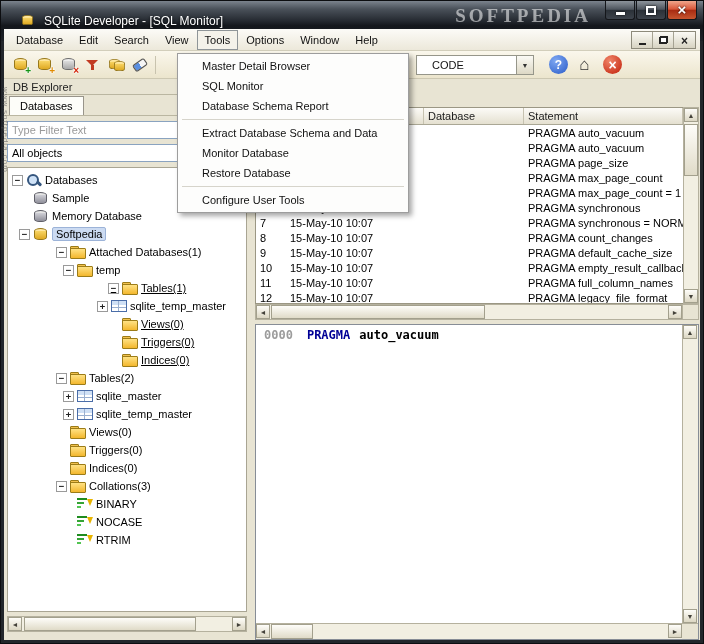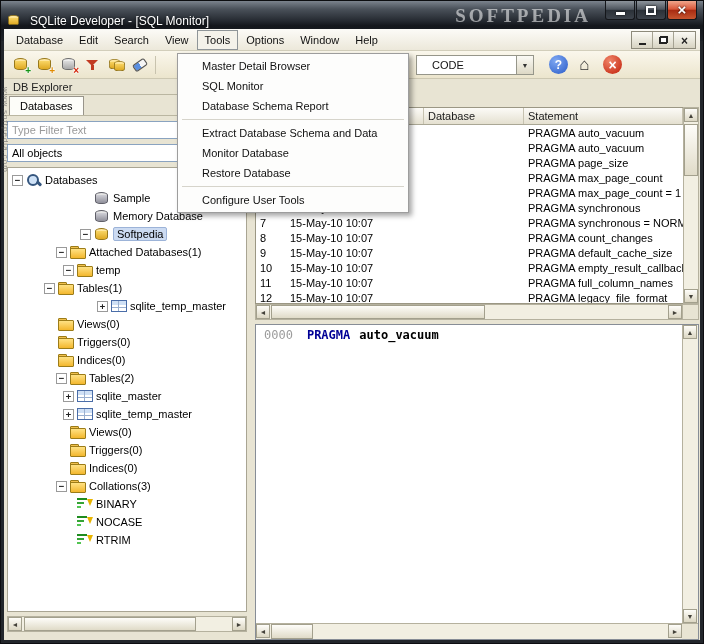--- a/index.html
+++ b/index.html
@@ -1,21 +1,21 @@
 <!DOCTYPE html>
 <html><head>
 <meta charset="utf-8">
 <style>
   * { box-sizing: border-box; margin: 0; padding: 0; }
   html,body { background:#555; }
   .window{position:relative;width:704px;height:644px;background:#22262b;border:1px solid #0c0d10;
     font-family:"Liberation Sans",sans-serif;overflow:hidden;}
 
   
-  .titlebar{height:40px;display:flex;align-items:center;padding-left:6px;position:relative;
+  .titlebar{height:40px;display:flex;align-items:center;padding-left:20px;position:relative;
     background:linear-gradient(#7b838d 0%,#4a515a 20%,#272c33 48%,#14171c 62%,#1d2127 100%);}
   .app-icon{width:16px;height:16px;margin-right:7px;position:relative;}
   .title-text{color:#fff;font-size:12px;text-shadow:0 1px 3px #000;white-space:nowrap;}
   .tb-watermark{position:absolute;right:112px;top:4px;font-family:"Liberation Serif",serif;
     font-weight:bold;font-size:19px;letter-spacing:3px;color:rgba(255,255,255,.55);}
   .capbtns{position:absolute;right:6px;top:0;display:flex;}
   .cbtn{width:30px;height:19px;margin-left:1px;border:1px solid #14161a;border-top:none;
     border-radius:0 0 3px 3px;display:flex;align-items:center;justify-content:center;
     background:linear-gradient(#8d949c,#4e555e 46%,#2b3138 52%,#3d434b);}
   .cbtn.close{background:linear-gradient(#f0a68c,#d9573a 45%,#a92c12 52%,#c6552f);}
@@ -93,22 +93,22 @@
   .lp-header{height:16px;font-size:11px;color:#222;padding:2px 0 0 8px;border-bottom:1px solid #bab6a1;flex:none;}
   .tabs{height:21px;display:flex;align-items:flex-end;border-bottom:1px solid #bab6a1;padding-left:4px;flex:none;}
   .tab{height:19px;background:#fdfdf9;border:1px solid #98948a;border-bottom:none;font-size:11px;padding:3px 10px 0;}
   .filter{height:18px;margin:5px 2px 0;border:1px solid #8aa3c0;background:#fff;font-size:11px;
     padding:0 4px;color:#333;width:calc(100% - 5px);font-family:"Liberation Sans",sans-serif;}
   .filter::placeholder{color:#9a9a9a;}
   .objsel{height:18px;margin:5px 2px 0;border:1px solid #8aa3c0;background:#fff;display:flex;align-items:center;}
   .objsel-text{flex:1;font-size:11px;padding-left:4px;}
   .tree{flex:1;margin:5px 2px 0;background:#fff;border:1px solid #a9a593;overflow:hidden;padding-top:3px;min-height:0;}
   .trow{display:flex;align-items:center;height:18px;font-size:11px;color:#000;gap:3px;white-space:nowrap;}
-  .lv0{padding-left:4px;}.lv1{padding-left:28px;margin-left:44px;}.lv2{padding-left:48px;}
-  .lv3{padding-left:55px;}.lv4{padding-left:36px;}.lv5{padding-left:89px;}
+  .lv0{padding-left:4px;}.lv1{padding-left:11px;}.lv2{padding-left:48px;}
+  .lv3{padding-left:55px;}.lv4{padding-left:100px;text-decoration:underline;}.lv5{padding-left:89px;}
   .exp{width:11px;height:11px;min-width:11px;border:1px solid #9a9a9a;background:#fff;
     display:flex;align-items:center;justify-content:center;color:#222;
     font:bold 9px/1 "DejaVu Sans Mono",monospace;}
   .exp.minus::before{content:"−";}
   .exp.plus::before{content:"+";}
   .sp{width:11px;min-width:11px;}
   .tlabel.sel{background:#ccdbf2;border:1px solid #9cb3d8;border-radius:2px;padding:0 3px;margin:-1px 0;}
   .ticon{position:relative;width:16px;height:14px;min-width:16px;display:inline-block;}
   .i-fold::before{content:"";position:absolute;left:0;top:1px;width:7px;height:4px;
     background:#f2c14e;border:1px solid #9c7c18;border-radius:1px 1px 0 0;}
@@ -164,21 +164,21 @@
   .gd{padding:0 4px;overflow:hidden;white-space:nowrap;}
   .grid-hsrow{display:flex;height:16px;flex:none;}
   .corner{width:16px;height:16px;background:#e8e4d3;border:1px solid #b5b19e;border-left:none;flex:none;}
 
   
   .editor-wrap{flex:1;display:flex;flex-direction:column;margin-top:4px;border:1px solid #878d96;
     background:#fff;min-height:0;}
   .ed-main{flex:1;display:flex;min-height:0;}
   .ed-text{flex:1;padding:3px 0 0 8px;font-family:"DejaVu Sans Mono",monospace;font-size:12px;
     font-weight:bold;white-space:pre;min-width:0;}
-  .ed-num{color:#9c9c9c;font-weight:normal;margin-right:14px;}
+  .ed-num{color:#9c9c9c;font-weight:bold;margin-right:14px;}
   .ed-kw{color:#000096;margin-right:9px;}
   .ed-id{color:#000;}
   .ed-hsrow{display:flex;height:16px;flex:none;}
 
   
   .statusbar{height:20px;margin-top:2px;display:flex;align-items:stretch;flex:none;
     background:linear-gradient(#f4f1e6,#e6e1ce);border:1px solid #bdb9a6;font-size:11px;color:#222;}
   .stc{display:flex;align-items:center;justify-content:center;border-right:1px solid #b5b1a0;}
   .stc.w1{width:70px;}.stc.w2{width:72px;}.stc.w3{width:78px;}
   .stc.fill{flex:1;border-right:none;}

